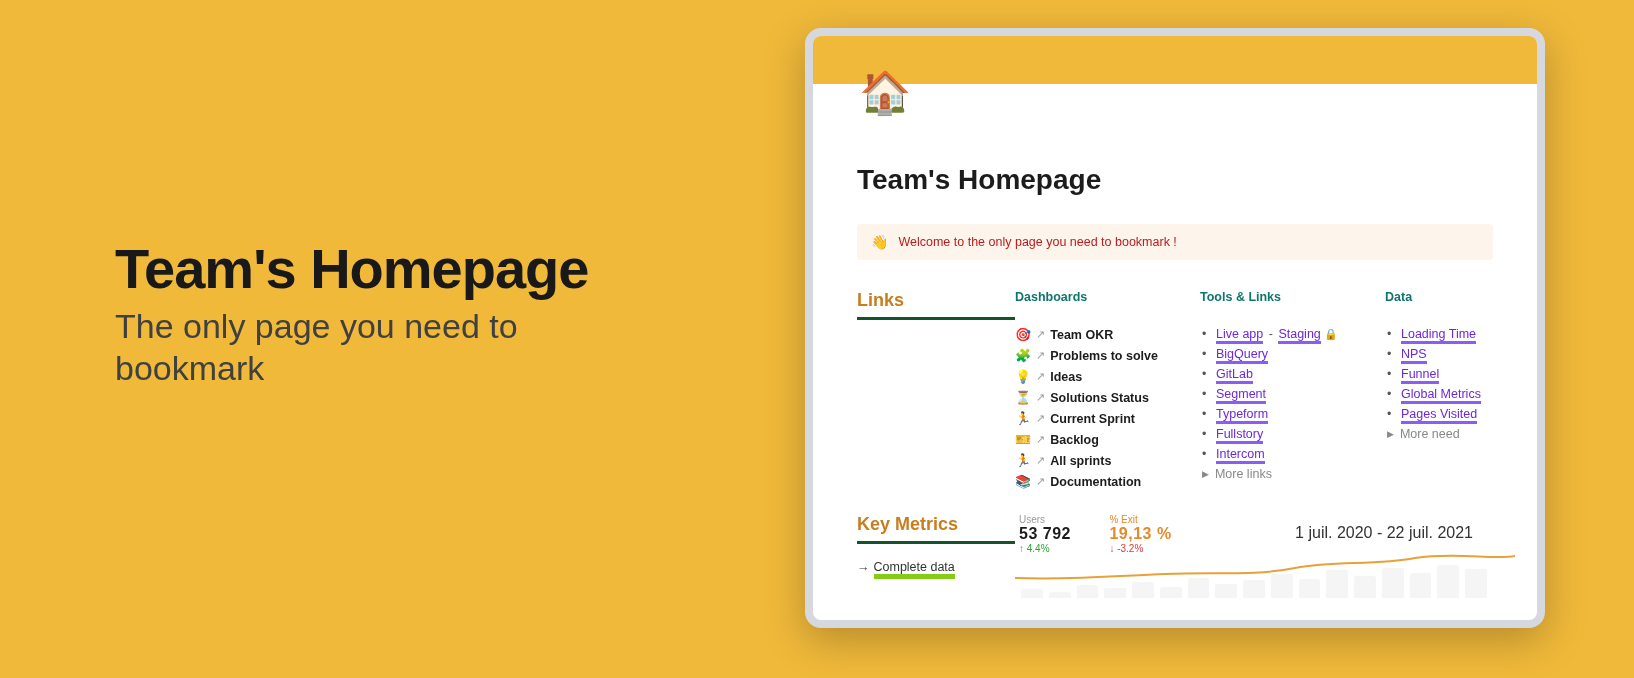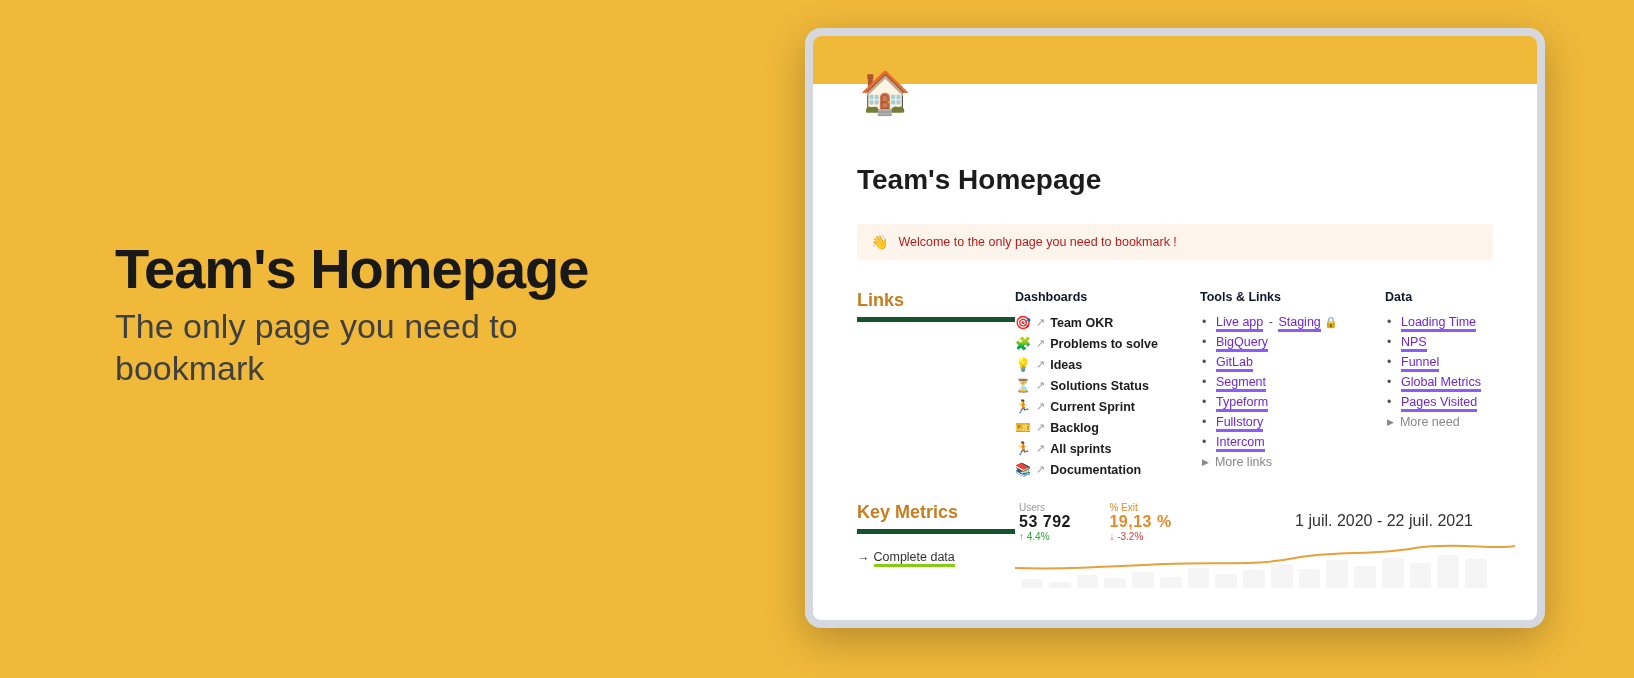--- a/index.html
+++ b/index.html
@@ -77,29 +77,29 @@
 .callout .txt { color: #b91c1c; font-size: 12.5px; font-weight: 500; }
 .grid {
   display: grid;
   grid-template-columns: 158px 185px 185px 1fr;
   gap: 0;
 }
 .section-head {
   color: #c77e1f;
   font-weight: 700;
   font-size: 18px;
-  border-bottom: 5px solid #14532d;
+  border-bottom: 3px solid #14532d;
   padding-bottom: 6px;
   margin-bottom: 6px;
 }
 .col-head {
   font-size: 12.5px;
   font-weight: 700;
-  color: #0f172a;
-  margin-bottom: 8px;
+  color: #0f766e;
+  margin-bottom: 20px;
 }
 .col { font-size: 12.5px; color: #333; }
 .dash-list, .bullet-list { list-style: none; }
 .dash-item {
   display: flex;
   align-items: center;
   gap: 5px;
   padding: 3px 0;
 }
 .dash-item .emoji { width: 16px; text-align: center; font-size: 13px; }
@@ -133,21 +133,21 @@
 }
 .more-row .tri { font-size: 9px; color: #888; }
 .metrics-row {
   display: grid;
   grid-template-columns: 158px 1fr;
   margin-top: 22px;
 }
 .metrics-left .section-head { margin-bottom: 10px; }
 .complete { font-size: 12.5px; color: #333; padding-top: 6px; }
 .complete .arrow { color: #333; margin-right: 4px;}
-.complete .u { border-bottom: 3px solid #84cc16; cursor: pointer; }
+.complete .u { border-bottom: 5px solid #84cc16; cursor: pointer; }
 .metrics-body { position: relative; padding-left: 4px; }
 .m-label { font-size: 10px; color: #999; }
 .m-big { font-size: 16px; font-weight: 600; color: #1c1c1c; letter-spacing: 0.5px;}
 .m-big.orange { color: #e38b2a; }
 .m-delta { font-size: 10px; }
 .m-delta.up { color: #2ea33a; }
 .m-delta.down { color: #d83a3a; }
 .m-col { display:inline-block; vertical-align: top; margin-right: 34px;}
 .date-range {
   position: absolute;

